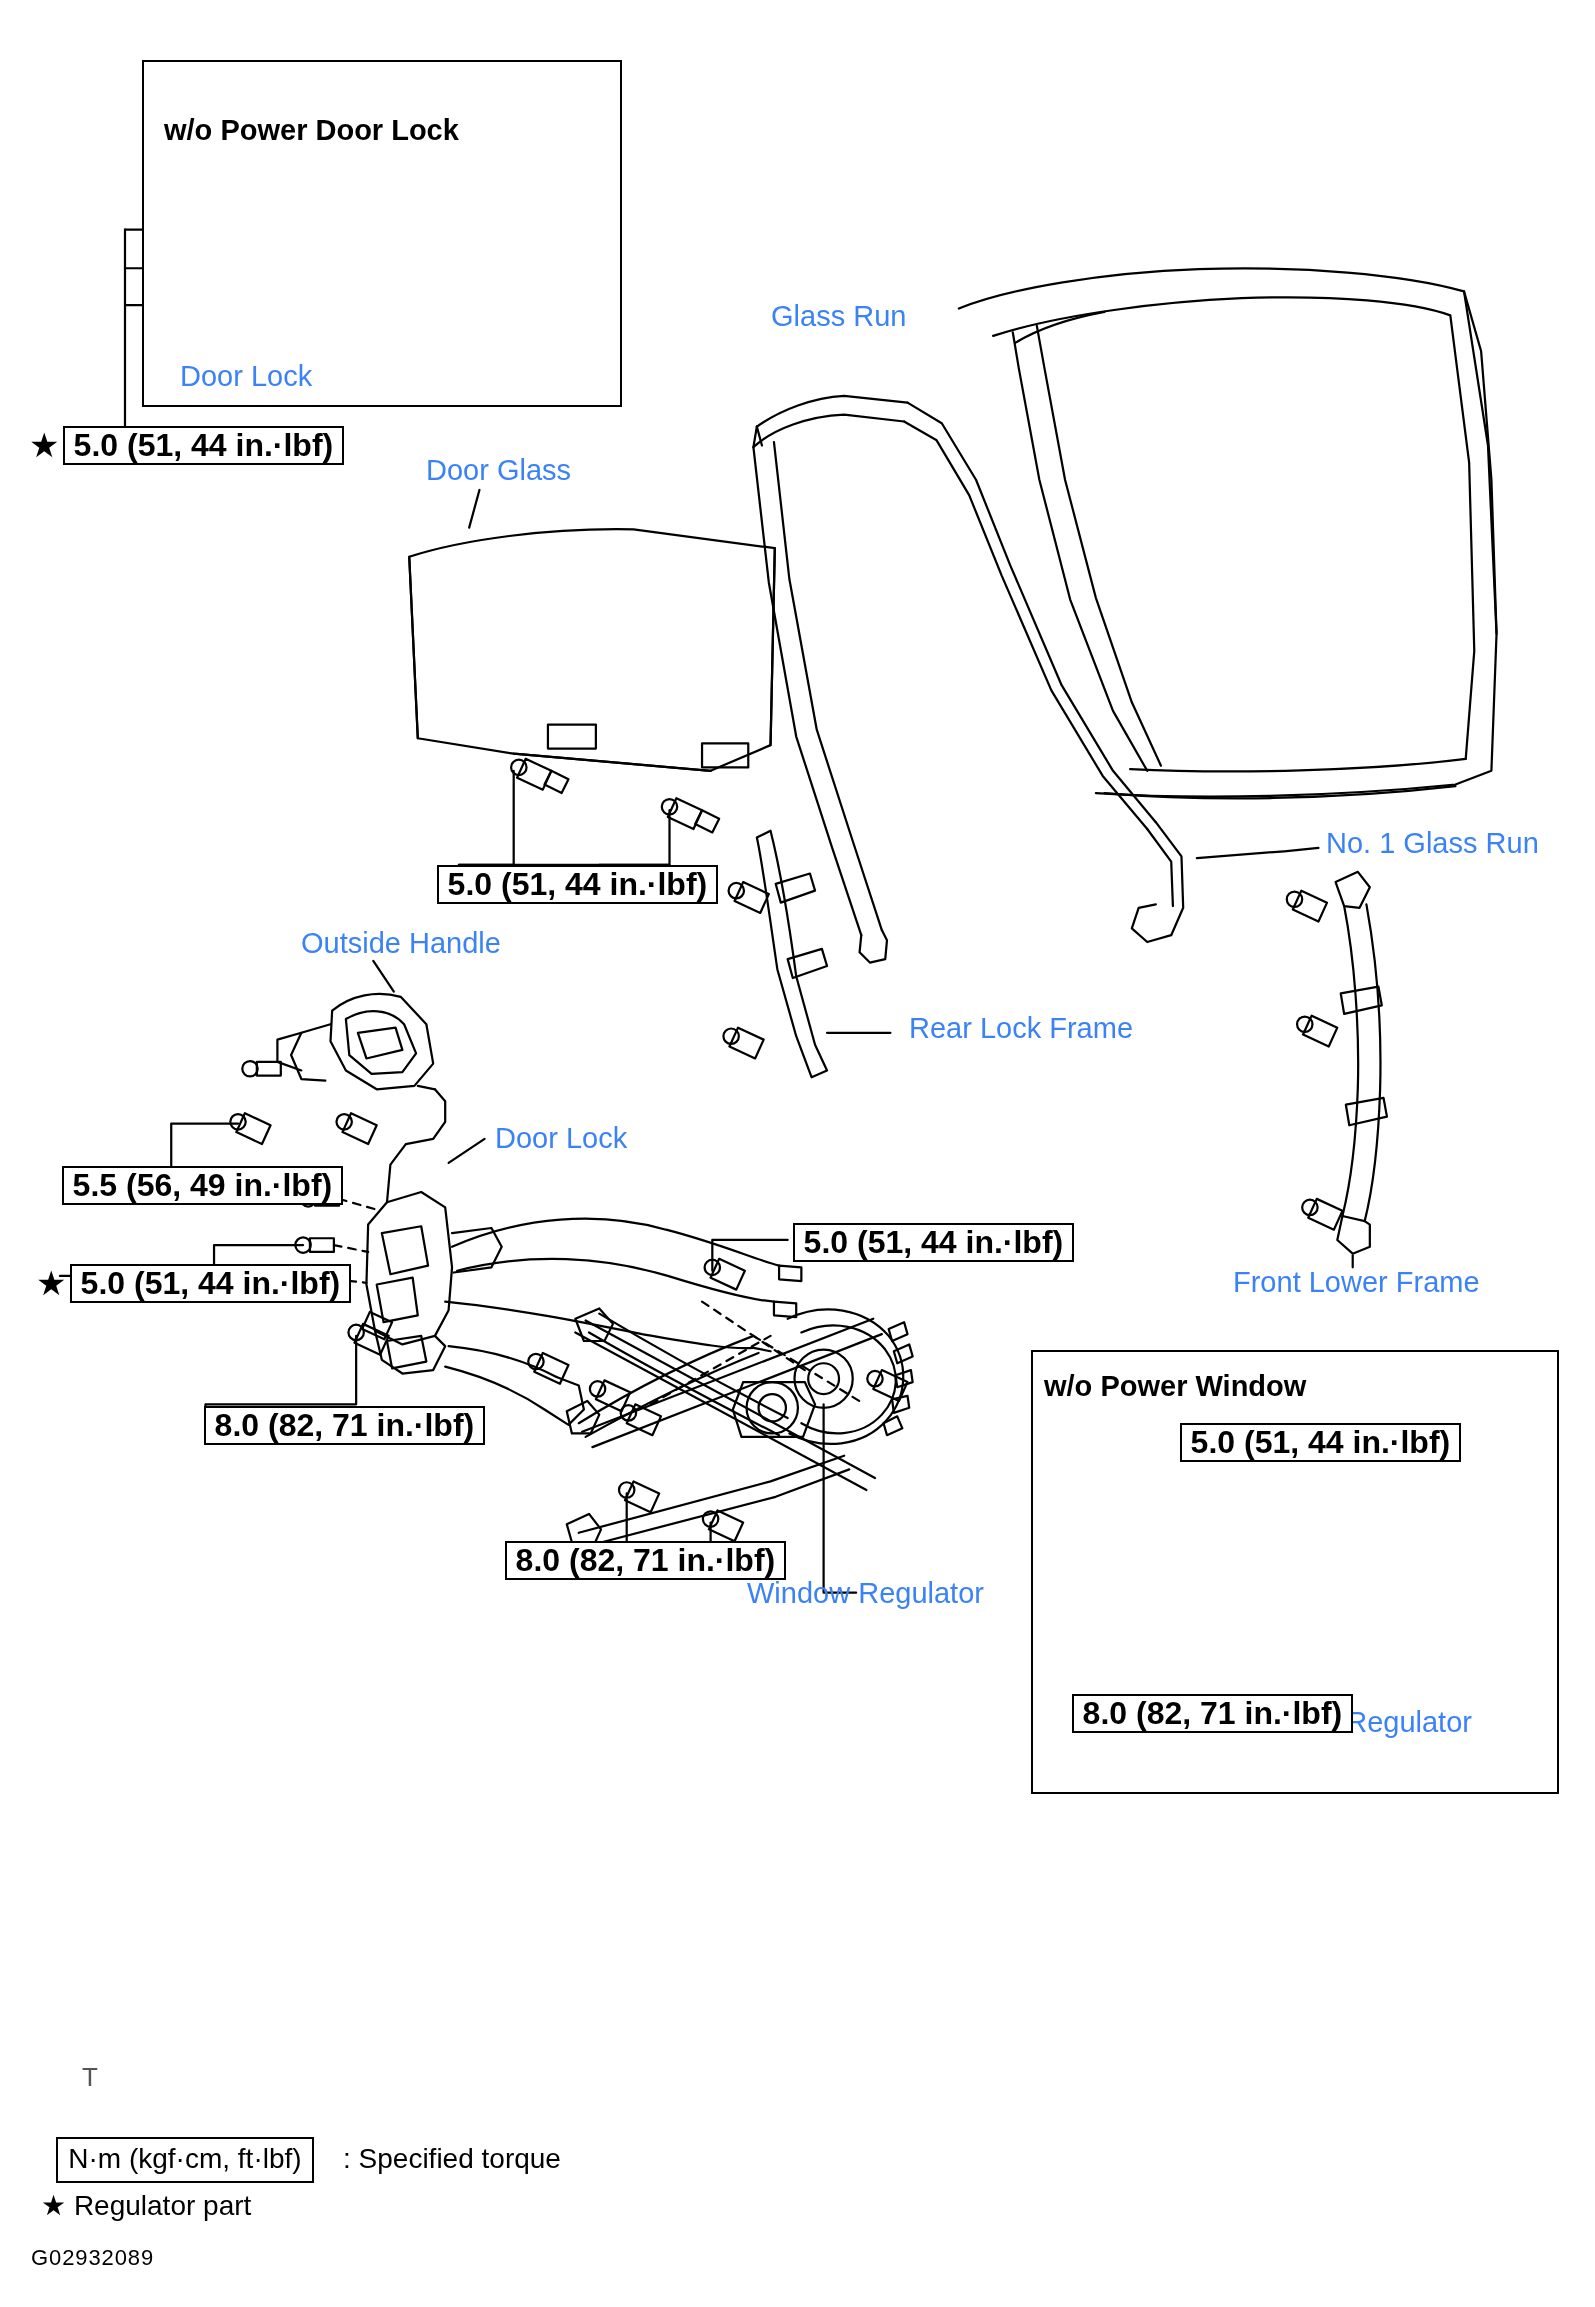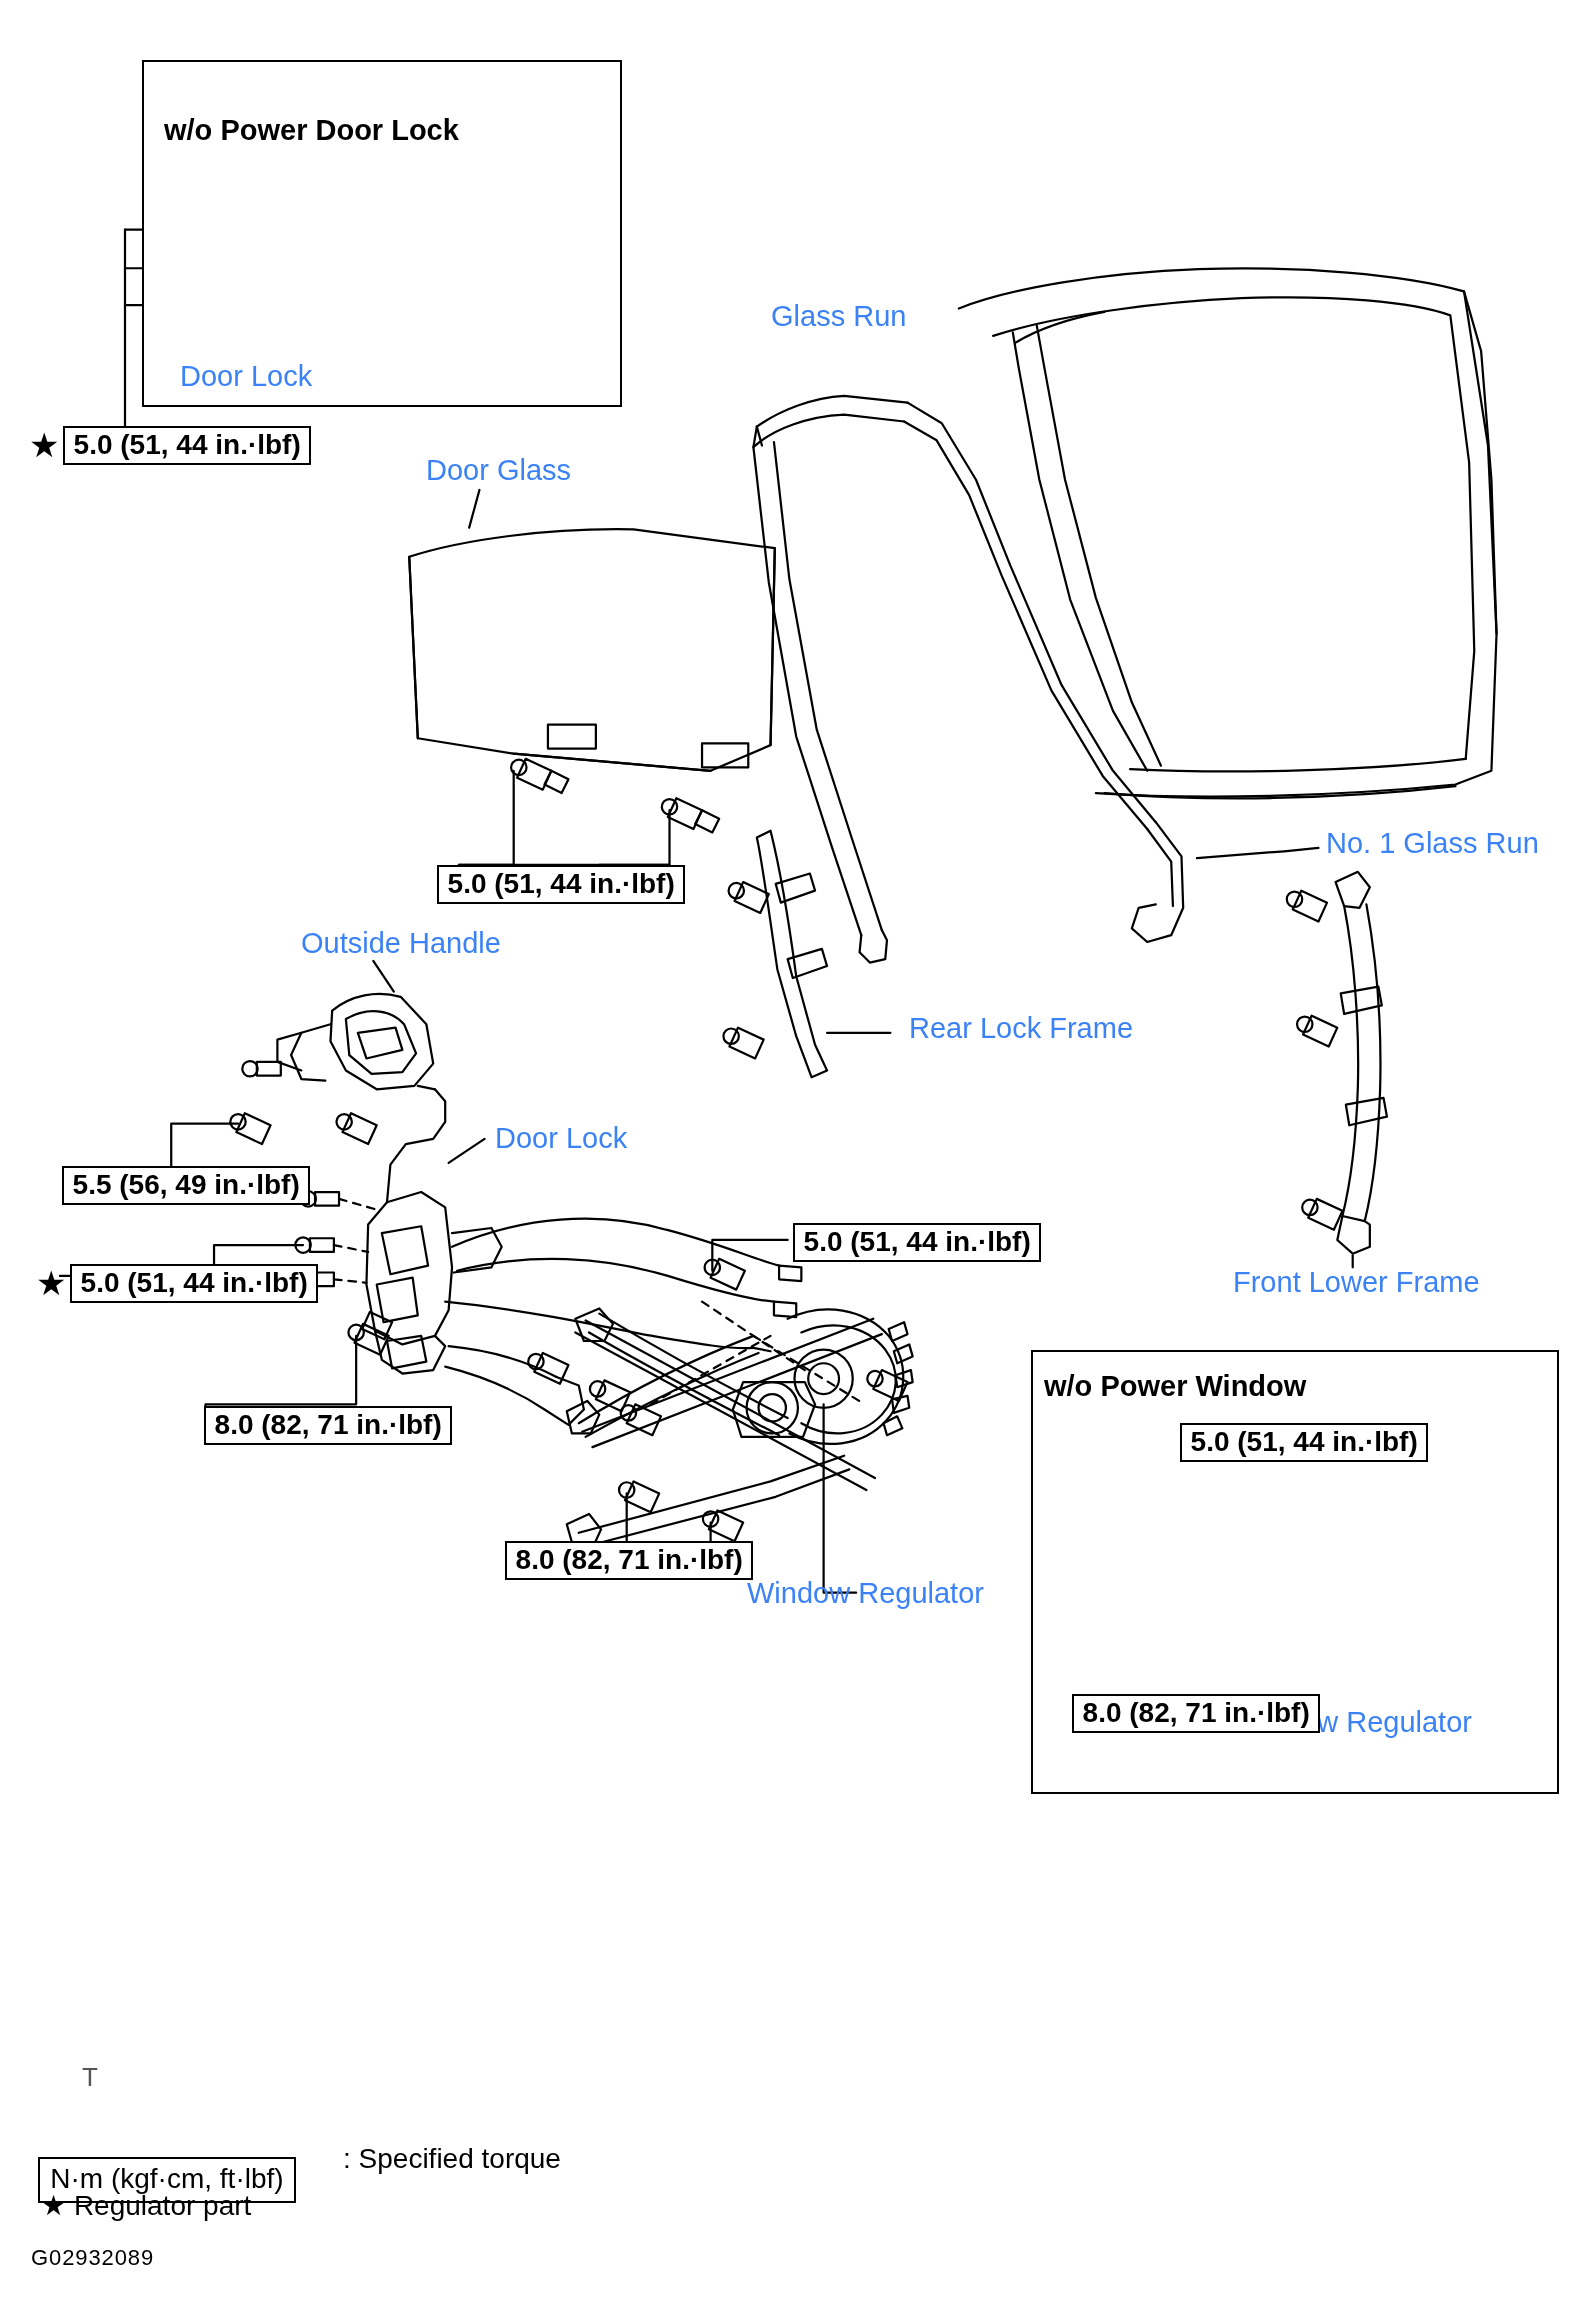--- a/index.html
+++ b/index.html
@@ -32,21 +32,21 @@
     position: absolute;
     font-size: 29px;
     line-height: 33px;
     white-space: nowrap;
     color: #3b82f6;
   }
   .torque {
     position: absolute;
     border: 2.6px solid #000;
     background: #fff;
-    font-size: 28px;
+    font-size: 32px;
     font-weight: bold;
     padding: 4.3px 8.6px 5.1px 8.6px;
     white-space: nowrap;
     line-height: 26px;
   }
   .panel {
     position: absolute;
     border: 2.6px solid #000;
     background: #fff;
   }
@@ -395,20 +395,20 @@
   <div class="torque" style="left:204px; top:1406px;">8.0 (82, 71 in.·lbf)</div>
 
   <div class="torque" style="left:505px; top:1541px;">8.0 (82, 71 in.·lbf)</div>
 
   <div class="torque" style="left:1180px; top:1423px;">5.0 (51, 44 in.·lbf)</div>
 
   <div class="torque" style="left:1072px; top:1694px;">8.0 (82, 71 in.·lbf)</div>
 
   <div class="tick" style="left:82px; top:2062px;">T</div>
 
-  <div class="legend-box" style="left:38px; top:2137px;margin-top:20px;">N·m (kgf·cm, ft·lbf)</div>
+  <div class="legend-box" style="left:56px; top:2137px;">N·m (kgf·cm, ft·lbf)</div>
   <div class="legend-text" style="left:343px; top:2143px;">: Specified torque</div>
   <div class="legend-text" style="left:41px; top:2189px;">★ Regulator part</div>
 
   <div class="code" style="left:31px; top:2245px;">G02932089</div>
 
 </div>
 
 
 </body></html>

